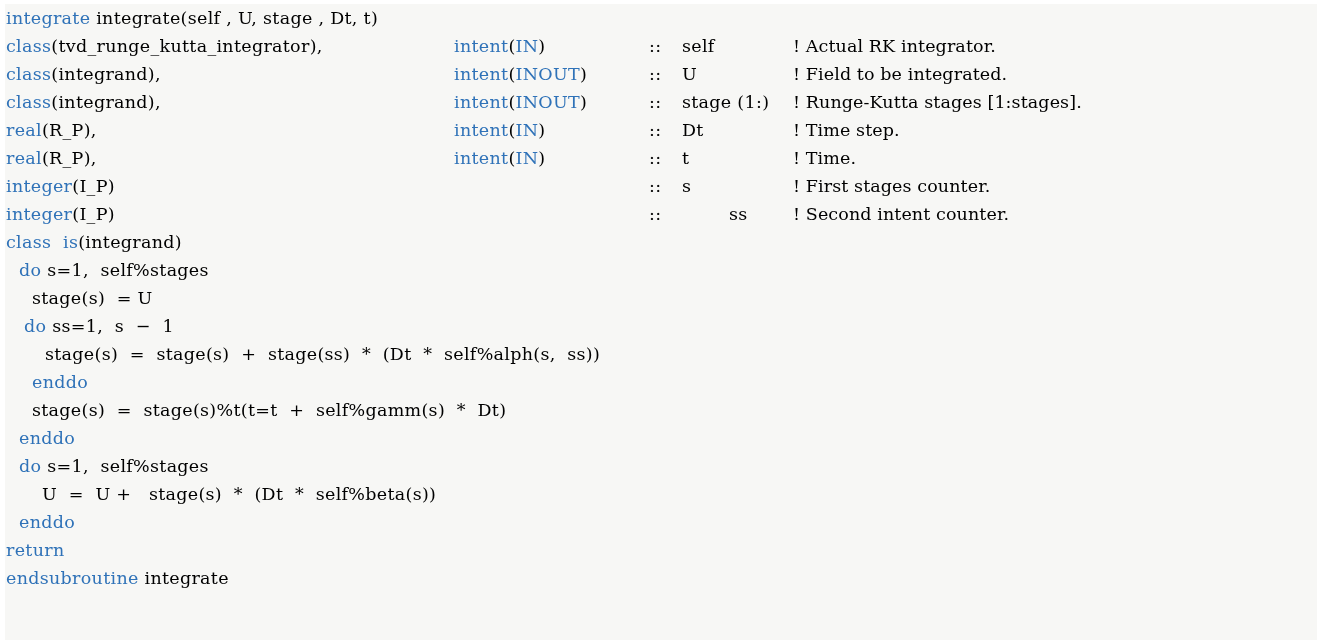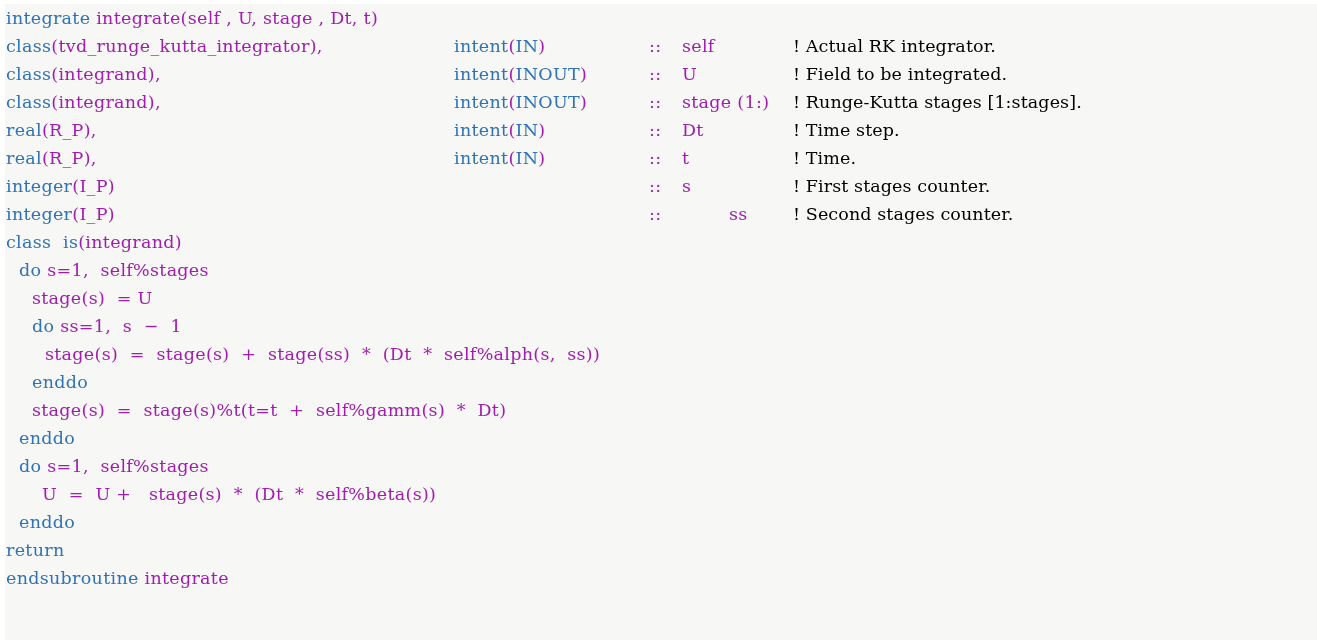--- a/index.html
+++ b/index.html
@@ -35,21 +35,21 @@
     line-height: 28px;
     white-space: pre;
     font-size: 17.5px;
     color: #1a1a1a;
     letter-spacing: 0.3px;
   }
   .tok {
     white-space: pre;
   }
   .kw { color: #2f72b8; }
-  .id { color: #a21caf; }
+  .id { color: #000000; }
   .cm {
     color: #000000;
     font-family: "DejaVu Serif", "Liberation Serif", serif;
     letter-spacing: 0.1px;
   }
   .abs-line { position: relative; }
   .at { position: absolute; top: 0; white-space: pre; }
 </style>
 </head>
 <body>
@@ -57,25 +57,25 @@
 <div id="page">
   <div id="code-panel"></div>
   <div id="code-lines">
       <div class="code-line abs-line"><span class="tok at" style="left: 0px;"><span class="tok kw">integrate</span><span class="tok id"> integrate(self , U, stage , Dt, t)</span></span></div>
       <div class="code-line abs-line"><span class="tok" style="padding-left: 0px;"><span class="tok kw">class</span><span class="tok id">(tvd_runge_kutta_integrator),</span></span><span class="tok at" style="left: 448px;"><span class="tok kw">intent</span><span class="tok id">(</span><span class="tok kw">IN</span><span class="tok id">)</span></span><span class="tok id at" style="left: 643px;">::</span><span class="tok id at" style="left: 676px;">self</span><span class="tok cm at" style="left: 787px;">! Actual RK integrator.</span></div>
       <div class="code-line abs-line"><span class="tok" style="padding-left: 0px;"><span class="tok kw">class</span><span class="tok id">(integrand),</span></span><span class="tok at" style="left: 448px;"><span class="tok kw">intent</span><span class="tok id">(</span><span class="tok kw">INOUT</span><span class="tok id">)</span></span><span class="tok id at" style="left: 643px;">::</span><span class="tok id at" style="left: 676px;">U</span><span class="tok cm at" style="left: 787px;">! Field to be integrated.</span></div>
       <div class="code-line abs-line"><span class="tok" style="padding-left: 0px;"><span class="tok kw">class</span><span class="tok id">(integrand),</span></span><span class="tok at" style="left: 448px;"><span class="tok kw">intent</span><span class="tok id">(</span><span class="tok kw">INOUT</span><span class="tok id">)</span></span><span class="tok id at" style="left: 643px;">::</span><span class="tok id at" style="left: 676px;">stage (1:)</span><span class="tok cm at" style="left: 787px;">! Runge-Kutta stages [1:stages].</span></div>
       <div class="code-line abs-line"><span class="tok" style="padding-left: 0px;"><span class="tok kw">real</span><span class="tok id">(R_P),</span></span><span class="tok at" style="left: 448px;"><span class="tok kw">intent</span><span class="tok id">(</span><span class="tok kw">IN</span><span class="tok id">)</span></span><span class="tok id at" style="left: 643px;">::</span><span class="tok id at" style="left: 676px;">Dt</span><span class="tok cm at" style="left: 787px;">! Time step.</span></div>
       <div class="code-line abs-line"><span class="tok" style="padding-left: 0px;"><span class="tok kw">real</span><span class="tok id">(R_P),</span></span><span class="tok at" style="left: 448px;"><span class="tok kw">intent</span><span class="tok id">(</span><span class="tok kw">IN</span><span class="tok id">)</span></span><span class="tok id at" style="left: 643px;">::</span><span class="tok id at" style="left: 676px;">t</span><span class="tok cm at" style="left: 787px;">! Time.</span></div>
       <div class="code-line abs-line"><span class="tok" style="padding-left: 0px;"><span class="tok kw">integer</span><span class="tok id">(I_P)</span></span><span class="tok id at" style="left: 643px;">::</span><span class="tok id at" style="left: 676px;">s</span><span class="tok cm at" style="left: 787px;">! First stages counter.</span></div>
-      <div class="code-line abs-line"><span class="tok" style="padding-left: 0px;"><span class="tok kw">integer</span><span class="tok id">(I_P)</span></span><span class="tok id at" style="left: 643px;">::</span><span class="tok id at" style="left: 708px; margin-left: 15px;">ss</span><span class="tok cm at" style="left: 787px;">! Second stages counter.</span></div>
+      <div class="code-line abs-line"><span class="tok" style="padding-left: 0px;"><span class="tok kw">integer</span><span class="tok id">(I_P)</span></span><span class="tok id at" style="left: 643px;">::</span><span class="tok id at" style="left: 708px; margin-left: 15px;">ss</span><span class="tok cm at" style="left: 787px;">! Second intent counter.</span></div>
       <div class="code-line abs-line"><span class="tok at" style="left: 0px;"><span class="tok kw">class  is</span><span class="tok id">(integrand)</span></span></div>
       <div class="code-line abs-line"><span class="tok at" style="left: 13px;"><span class="tok kw">do</span><span class="tok id"> s=1,  self%stages</span></span></div>
       <div class="code-line abs-line"><span class="tok at" style="left: 26px;"><span class="tok id">stage(s)  = U</span></span></div>
-      <div class="code-line abs-line"><span class="tok at" style="left: 26px;"><span class="tok kw">do</span><span class="tok id"> ss=1,  s  −  1</span></span></div>
+      <div class="code-line abs-line"><span class="tok at" style="left: 18px;"><span class="tok kw">do</span><span class="tok id"> ss=1,  s  −  1</span></span></div>
       <div class="code-line abs-line"><span class="tok at" style="left: 39px;"><span class="tok id">stage(s)  =  stage(s)  +  stage(ss)  *  (Dt  *  self%alph(s,  ss))</span></span></div>
       <div class="code-line abs-line"><span class="tok at" style="left: 26px;"><span class="tok kw">enddo</span></span></div>
       <div class="code-line abs-line"><span class="tok at" style="left: 26px;"><span class="tok id">stage(s)  =  stage(s)%t(t=t  +  self%gamm(s)  *  Dt)</span></span></div>
       <div class="code-line abs-line"><span class="tok at" style="left: 13px;"><span class="tok kw">enddo</span></span></div>
       <div class="code-line abs-line"><span class="tok at" style="left: 13px;"><span class="tok kw">do</span><span class="tok id"> s=1,  self%stages</span></span></div>
       <div class="code-line abs-line"><span class="tok at" style="left: 36px;"><span class="tok id">U  =  U +   stage(s)  *  (Dt  *  self%beta(s))</span></span></div>
       <div class="code-line abs-line"><span class="tok at" style="left: 13px;"><span class="tok kw">enddo</span></span></div>
       <div class="code-line abs-line"><span class="tok at" style="left: 0px;"><span class="tok kw">return</span></span></div>
       <div class="code-line abs-line"><span class="tok at" style="left: 0px;"><span class="tok kw">endsubroutine</span><span class="tok id"> integrate</span></span></div>
     </div>

